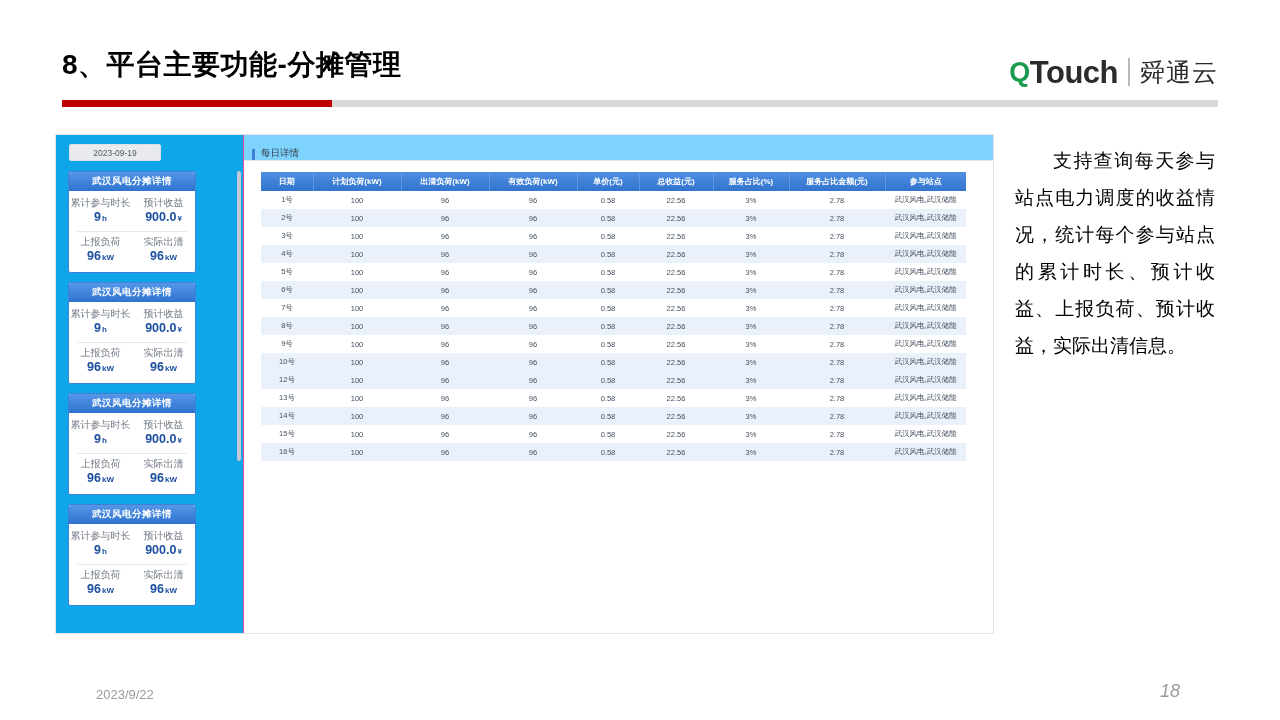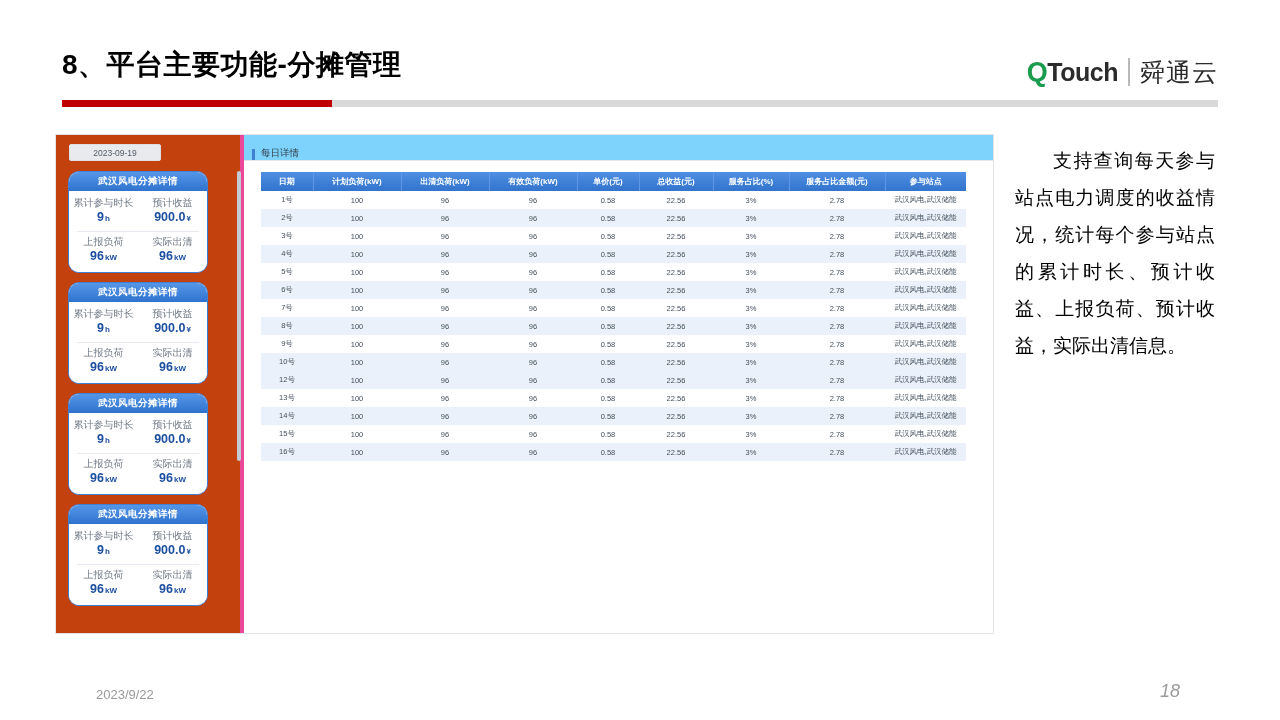--- a/index.html
+++ b/index.html
@@ -34,21 +34,21 @@
     height: 34px;
   }
   .brand-q {
     font-size: 27px;
     font-weight: bold;
     color: #1a9c4e;
     letter-spacing: -0.5px;
     line-height: 1;
   }
   .brand-touch {
-    font-size: 25px;
+    font-size: 31px;
     font-weight: bold;
     color: #2b2b2b;
     letter-spacing: -0.5px;
     line-height: 1;
   }
   .brand-divider {
     width: 2px;
     height: 28px;
     background: #b9b9b9;
     margin: 0 10px;
@@ -87,22 +87,22 @@
     border: 1px solid #e2e4e8;
     overflow: hidden;
     box-sizing: border-box;
   }
   .shot-left {
     position: absolute;
     left: 0;
     top: 0;
     width: 188px;
     height: 100%;
-    background: #c2410c;
-    border-right: 4px solid #ec4899;
+    background: #0ea5e9;
+    border-right: 1px solid #ec4899;
     box-sizing: border-box;
   }
   .date-chip {
     position: absolute;
     left: 13px;
     top: 9px;
     width: 92px;
     height: 17px;
     background: #e8eaee;
     border: 1px solid #dcdfe5;
@@ -114,25 +114,25 @@
     justify-content: center;
     box-sizing: border-box;
   }
   .cards {
     position: absolute;
     left: 12px;
     top: 36px;
     width: 160px;
   }
   .card {
-    width: 140px;
+    width: 128px;
     margin-bottom: 9px;
     background: #ffffff;
     border: 1px solid #3f7fd4;
-    border-radius: 11px;
+    border-radius: 3px;
     box-sizing: border-box;
     overflow: hidden;
   }
   .card-head {
     height: 19px;
     background: linear-gradient(180deg, #5596e8 0%, #2f73ce 100%);
     color: #ffffff;
     font-size: 9.5px;
     font-weight: bold;
     display: flex;

